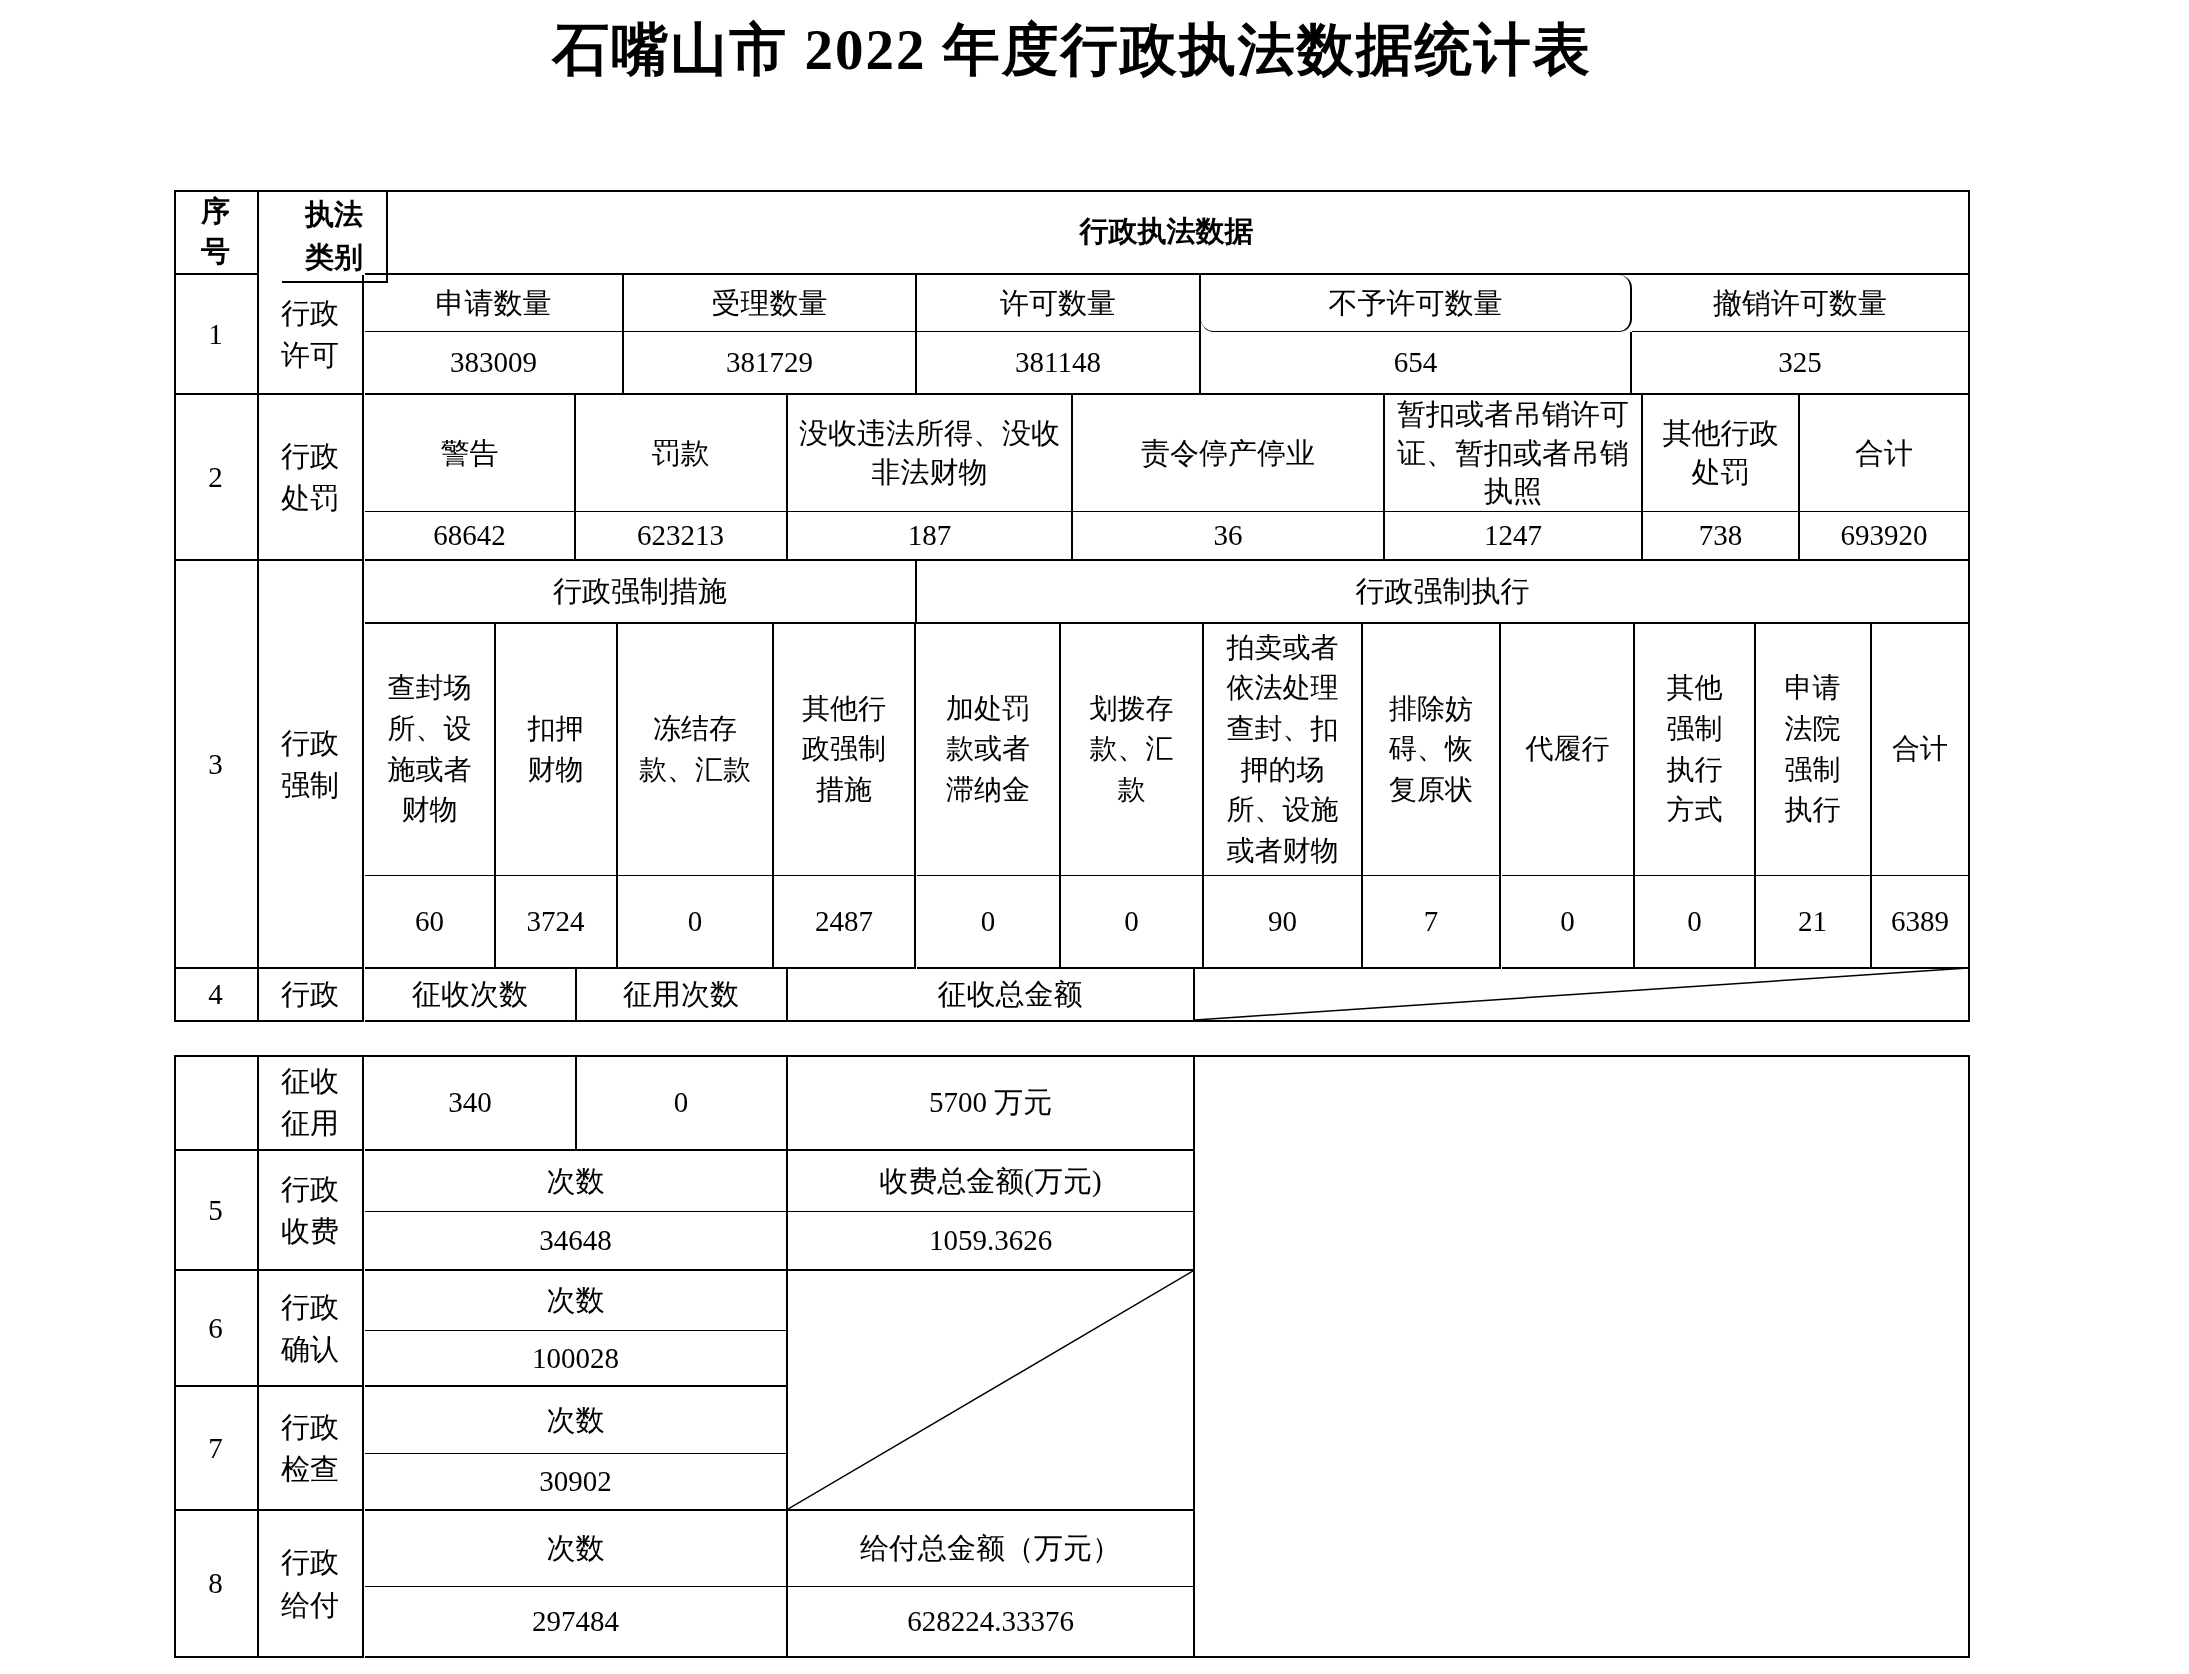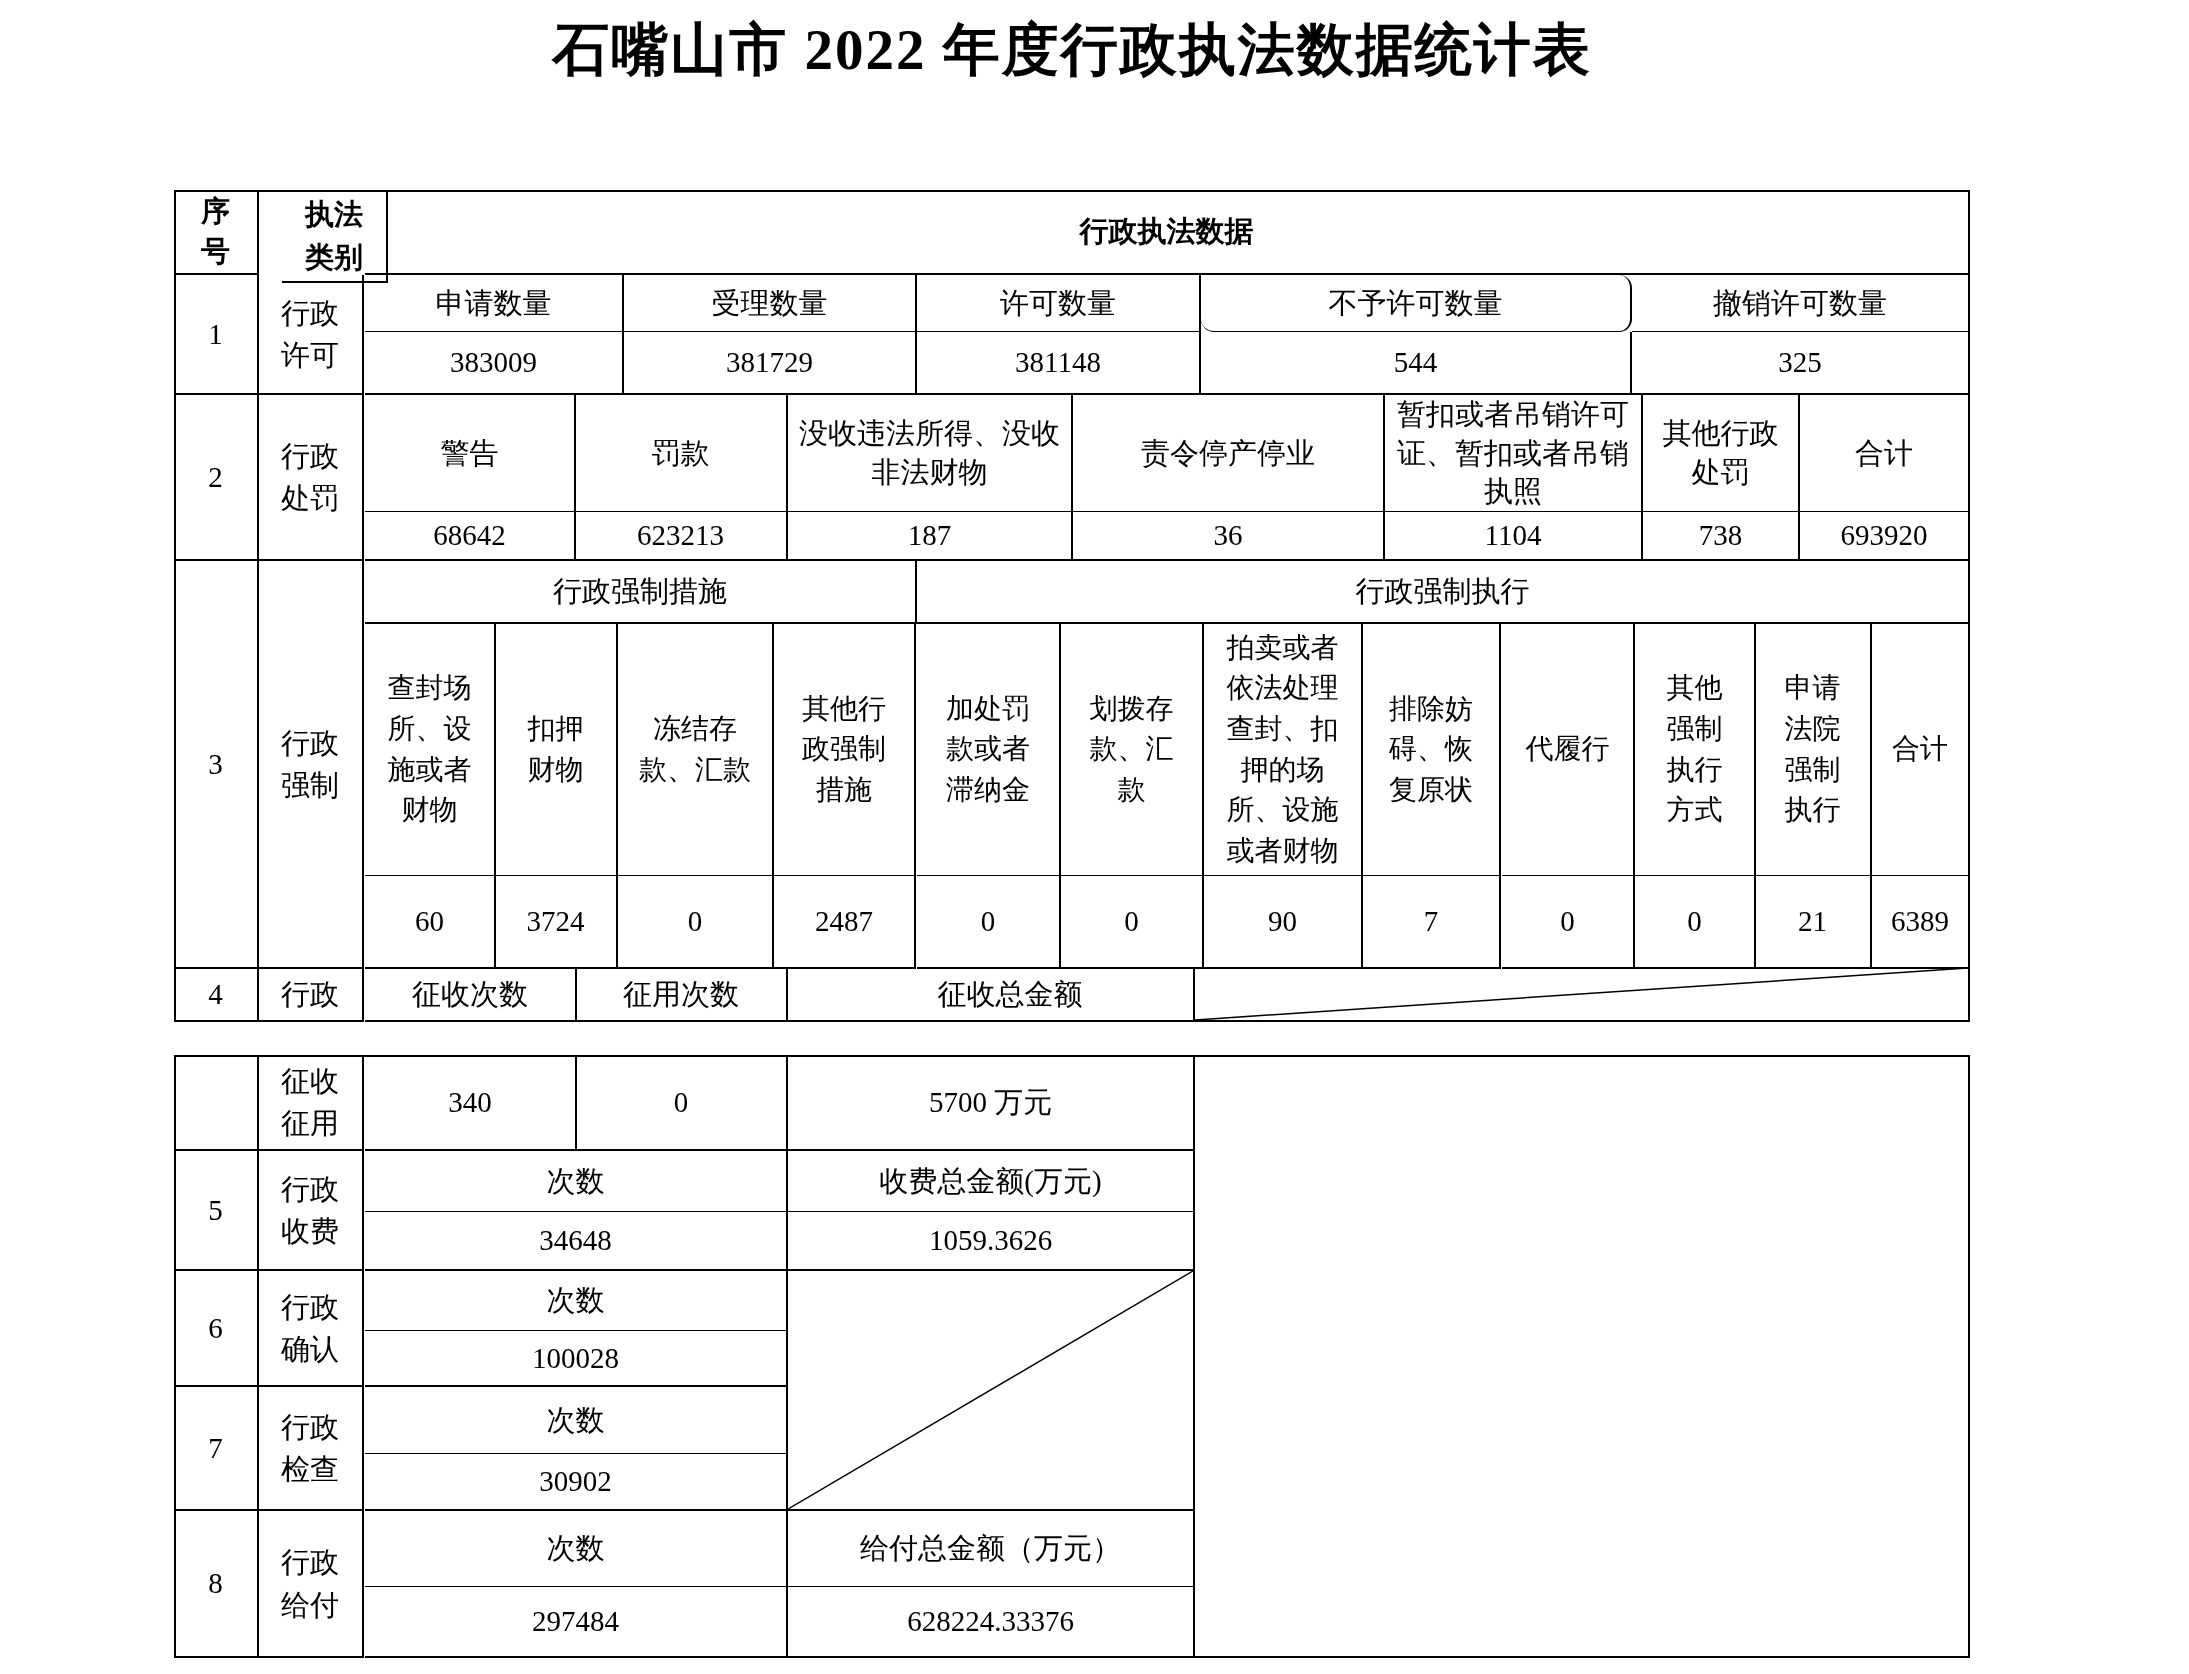--- a/index.html
+++ b/index.html
@@ -36,37 +36,37 @@
   <div class="c" style="left:174px;top:275px;width:85px;height:120px;">1</div>
   <div class="c np2" style="left:258px;top:275px;width:106px;height:120px;">行政许可</div>
   <div class="c b1" style="left:365px;top:275px;width:259px;height:57px;">申请数量</div>
   <div class="c b1" style="left:624px;top:275px;width:293px;height:57px;">受理数量</div>
   <div class="c b1" style="left:917px;top:275px;width:284px;height:57px;">许可数量</div>
   <div class="c b1" style="left:1201px;top:275px;width:431px;height:57px;border-radius:13px;">不予许可数量</div>
   <div class="c b1" style="left:1632px;top:275px;width:338px;height:57px;">撤销许可数量</div>
   <div class="c" style="left:365px;top:332px;width:259px;height:63px;">383009</div>
   <div class="c" style="left:624px;top:332px;width:293px;height:63px;">381729</div>
   <div class="c" style="left:917px;top:332px;width:284px;height:63px;">381148</div>
-  <div class="c" style="left:1201px;top:332px;width:431px;height:63px;">544</div>
+  <div class="c" style="left:1201px;top:332px;width:431px;height:63px;">654</div>
   <div class="c" style="left:1632px;top:332px;width:338px;height:63px;">325</div>
 
   <div class="c" style="left:174px;top:395px;width:85px;height:166px;">2</div>
   <div class="c np2" style="left:258px;top:395px;width:106px;height:166px;">行政处罚</div>
   <div class="c b1 lh13" style="left:365px;top:395px;width:211px;height:117px;">警告</div>
   <div class="c b1 lh13" style="left:575px;top:395px;width:213px;height:117px;">罚款</div>
   <div class="c b1 lh13" style="left:788px;top:395px;width:285px;height:117px;">没收违法所得、没收非法财物</div>
   <div class="c b1 lh13" style="left:1073px;top:395px;width:312px;height:117px;">责令停产停业</div>
   <div class="c b1 lh13" style="left:1385px;top:395px;width:258px;height:117px;">暂扣或者吊销许可证、暂扣或者吊销执照</div>
   <div class="c b1 lh13" style="left:1643px;top:395px;width:157px;height:117px;">其他行政处罚</div>
   <div class="c b1 lh13" style="left:1800px;top:395px;width:170px;height:117px;">合计</div>
   <div class="c" style="left:365px;top:512px;width:211px;height:49px;">68642</div>
   <div class="c" style="left:575px;top:512px;width:213px;height:49px;">623213</div>
   <div class="c" style="left:788px;top:512px;width:285px;height:49px;">187</div>
   <div class="c" style="left:1073px;top:512px;width:312px;height:49px;">36</div>
-  <div class="c" style="left:1385px;top:512px;width:258px;height:49px;">1104</div>
+  <div class="c" style="left:1385px;top:512px;width:258px;height:49px;">1247</div>
   <div class="c" style="left:1643px;top:512px;width:157px;height:49px;">738</div>
   <div class="c" style="left:1800px;top:512px;width:170px;height:49px;">693920</div>
 
   <div class="c" style="left:174px;top:561px;width:85px;height:408px;">3</div>
   <div class="c np2" style="left:258px;top:561px;width:106px;height:408px;">行政强制</div>
   <div class="c" style="left:365px;top:561px;width:552px;height:63px;">行政强制措施</div>
   <div class="c" style="left:917px;top:561px;width:1053px;height:63px;">行政强制执行</div>
 
   <div class="c b1 fs29" style="left:365px;top:624px;width:131px;height:252px;">查封场所、设施或者财物</div>
   <div class="c b1 fs29" style="left:495px;top:624px;width:123px;height:252px;">扣押财物</div>

